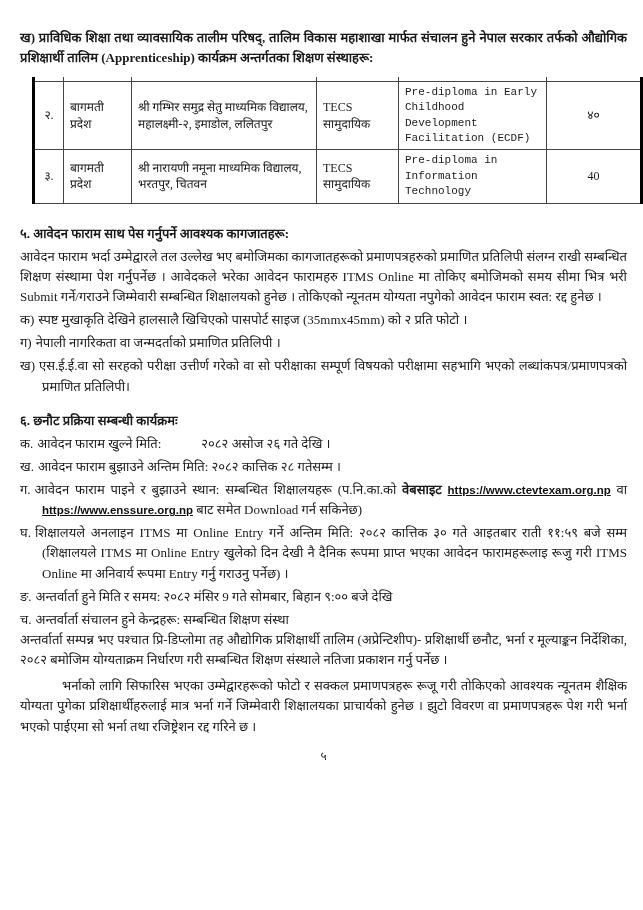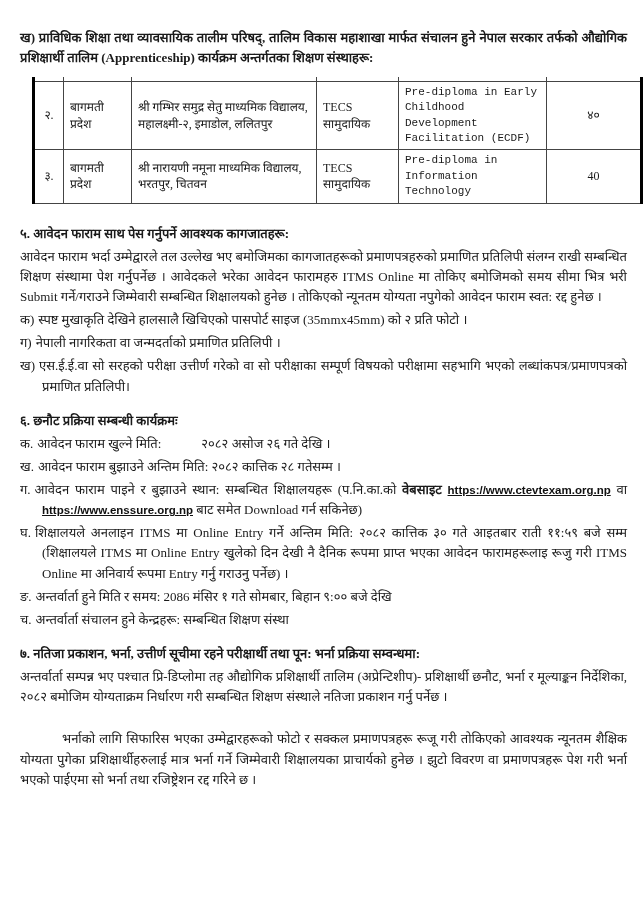--- a/index.html
+++ b/index.html
@@ -51,21 +51,21 @@
   .doc-link {
     font-family: "Liberation Sans", sans-serif;
     font-size: 11.5px;
     font-weight: bold;
     text-decoration: underline;
     color: #111111;
     margin-top: 16px;
   }
   .indent-first { text-indent: 42px; }
   .page-number { text-align: center; margin-top: 10px; font-size: 12px; }
-  .mt6 { margin-top: 22px; }
+  .mt6 { margin-top: 6px; }
   .mt10 { }
 </style>
 </head>
 <body>
 
 <div class="page">
 
   <p class="para intro">ख) प्राविधिक शिक्षा तथा व्यावसायिक तालीम परिषद्, तालिम विकास महाशाखा मार्फत संचालन हुने नेपाल सरकार तर्फको औद्योगिक प्रशिक्षार्थी तालिम (Apprenticeship) कार्यक्रम अन्तर्गतका शिक्षण संस्थाहरू:</p>
 
   <table class="inst">
@@ -123,25 +123,24 @@
     <span class="bold">वेबसाइट</span>
     <a class="doc-link">https://www.ctevtexam.org.np</a>
     <span>वा</span>
     <a class="doc-link">https://www.enssure.org.np</a>
     <span>बाट समेत Download गर्न सकिनेछ)</span>
   </p>
   <p class="item">
     <span class="label">घ.</span><span>शिक्षालयले अनलाइन ITMS मा Online Entry गर्ने अन्तिम मिति: २०८२ कात्तिक ३० गते आइतबार राती ११:५९ बजे सम्म (शिक्षालयले ITMS मा Online Entry खुलेको दिन देखी नै दैनिक रूपमा प्राप्त भएका आवेदन फारामहरूलाइ रूजु गरी ITMS Online मा अनिवार्य रूपमा Entry गर्नु गराउनु पर्नेछ) ।</span>
   </p>
   <p class="item">
-    <span class="label">ङ.</span><span>अन्तर्वार्ता हुने मिति र समय: 2086 मंसिर १ गते सोमबार, बिहान ९:०० बजे देखि</span>
+    <span class="label">ङ.</span><span>अन्तर्वार्ता हुने मिति र समय: २०८२ मंसिर 9 गते सोमबार, बिहान ९:०० बजे देखि</span>
   </p>
   <p class="item">
     <span class="label">च.</span><span>अन्तर्वार्ता संचालन हुने केन्द्रहरू: सम्बन्धित शिक्षण संस्था</span>
   </p>
 
-  <p class="sec-heading">७. नतिजा प्रकाशन, भर्ना, उत्तीर्ण सूचीमा रहने परीक्षार्थी तथा पून: भर्ना प्रक्रिया सम्वन्धमा:</p>
   <p class="para">अन्तर्वार्ता सम्पन्न भए पश्चात प्रि-डिप्लोमा तह औद्योगिक प्रशिक्षार्थी तालिम (अप्रेन्टिशीप)- प्रशिक्षार्थी छनौट, भर्ना र मूल्याङ्कन निर्देशिका, २०८२ बमोजिम योग्यताक्रम निर्धारण गरी सम्बन्धित शिक्षण संस्थाले नतिजा प्रकाशन गर्नु पर्नेछ ।</p>
   <p class="para indent-first mt6">भर्नाको लागि सिफारिस भएका उम्मेद्वारहरूको फोटो र सक्कल प्रमाणपत्रहरू रूजू गरी तोकिएको आवश्यक न्यूनतम शैक्षिक योग्यता पुगेका प्रशिक्षार्थीहरुलाई मात्र भर्ना गर्ने जिम्मेवारी शिक्षालयका प्राचार्यको हुनेछ । झुटो विवरण वा प्रमाणपत्रहरू पेश गरी भर्ना भएको पाईएमा सो भर्ना तथा रजिष्ट्रेशन रद्द गरिने छ ।</p>
 
   <div class="page-number">५</div>
 
 </div>
 
 </body></html>

